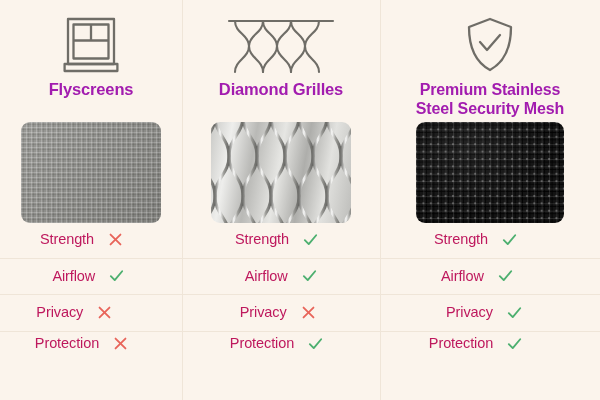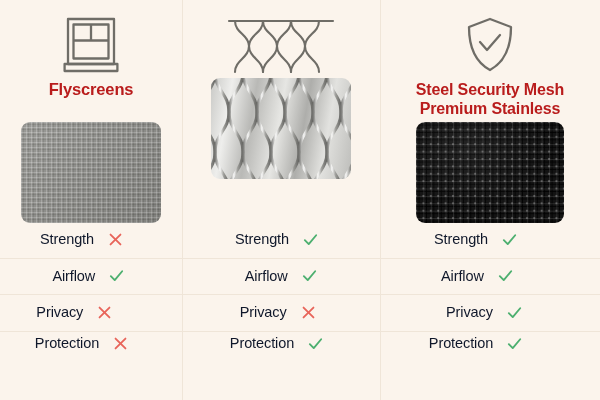--- a/index.html
+++ b/index.html
@@ -42,21 +42,21 @@
 
   
   .icon-wrap {
     height: 62px;
     display: flex; align-items: center; justify-content: center;
   }
   .icon-wrap svg { display: block; }
 
   
   .title {
-    color: #b91c1c;
+    color: #a21caf;
     font-size: 16.5px;
     font-weight: 700;
     letter-spacing: -0.15px;
     text-align: center;
     line-height: 19px;
     margin-top: 4px;
     height: 40px;
     display: flex; flex-direction: column; justify-content: flex-start;
   }
   .col.c3 .title { font-size: 16px; }
@@ -129,21 +129,21 @@
   .rcell {
     display: flex;
     align-items: center;
     justify-content: center;
     gap: 13px;
   }
   .rcell.c1 { width: 182px; padding-right: 18px; }
   .rcell.c2 { width: 198px; padding-right: 8px; }
   .rcell.c3 { width: 220px; padding-right: 28px; }
   .rlabel {
-    color: #0f172a;
+    color: #be185d;
     font-size: 14.5px;
     letter-spacing: -0.1px;
     white-space: nowrap;
   }
   .mark { width: 17px; height: 17px; display: block; flex: 0 0 auto; }
 </style>
 </head>
 <body>
 
 <div id="board">
@@ -177,20 +177,23 @@
           <g fill="none" stroke="#6f6d67" stroke-width="2.1" stroke-linecap="round">
             <line x1="4" y1="6" x2="108" y2="6"></line>
             <path d="M10 6 C10 18 24 20 24 31 C24 43 10 45 10 57"></path>
             <path d="M38 6 C38 18 24 20 24 31 C24 43 38 45 38 57"></path>
             <path d="M38 6 C38 18 52 20 52 31 C52 43 38 45 38 57"></path>
             <path d="M66 6 C66 18 52 20 52 31 C52 43 66 45 66 57"></path>
             <path d="M66 6 C66 18 80 20 80 31 C80 43 66 45 66 57"></path>
             <path d="M94 6 C94 18 80 20 80 31 C80 43 94 45 94 57"></path>
           </g>
         </svg>
+      </div>
+      <div class="title">
+        <span>Diamond Grilles</span>
       </div>
       <div class="swatch sw-diamond">
         <svg width="140" height="101" viewBox="0 0 140 101" preserveAspectRatio="none">
           <defs>
             <linearGradient id="wireg" x1="0" y1="0" x2="1" y2="0">
               <stop offset="0" stop-color="#6e6e6b"></stop>
               <stop offset="0.35" stop-color="#fdfdfc"></stop>
               <stop offset="0.62" stop-color="#9a9a96"></stop>
               <stop offset="1" stop-color="#5c5c59"></stop>
             </linearGradient>
@@ -215,22 +218,22 @@
     <div class="col c3">
       <div class="icon-wrap">
         <svg width="50" height="58" viewBox="0 0 50 58">
           <g fill="none" stroke="#6f6d67" stroke-width="2.3" stroke-linejoin="round" stroke-linecap="round">
             <path d="M25 3 L46 11 C46 33 38 47 25 54 C12 47 4 33 4 11 Z"></path>
             <polyline points="15,26 22,34 35,19"></polyline>
           </g>
         </svg>
       </div>
       <div class="title">
+        <span>Premium Stainless</span>
         <span>Steel Security Mesh</span>
-        <span>Premium Stainless</span>
       </div>
       <div class="swatch sw-black"></div>
     </div>
 
   </div>
 
   <div class="rows" id="rows">
       <div class="row" style="top: 0px;">
         <div class="rcell c1">
           <span class="rlabel">Strength</span>

